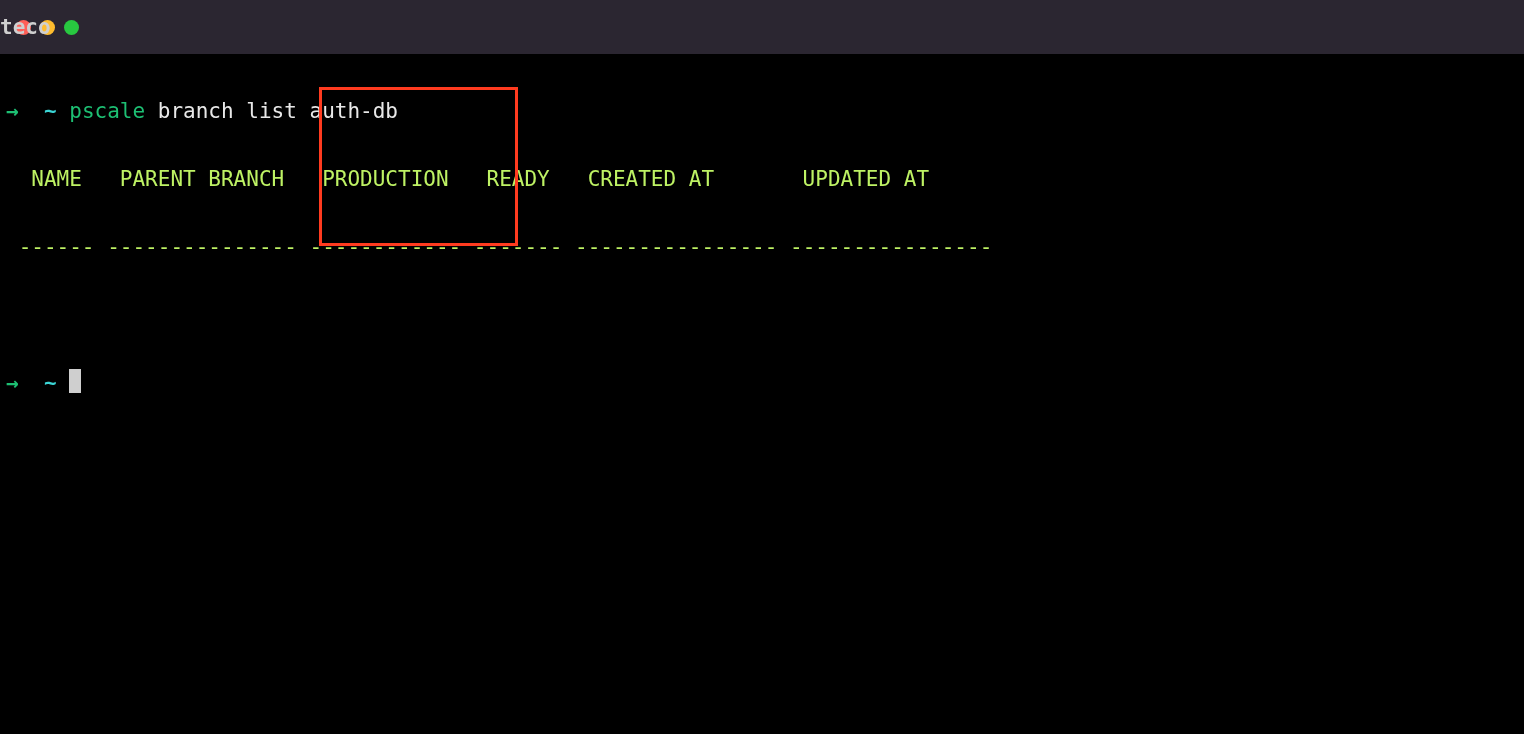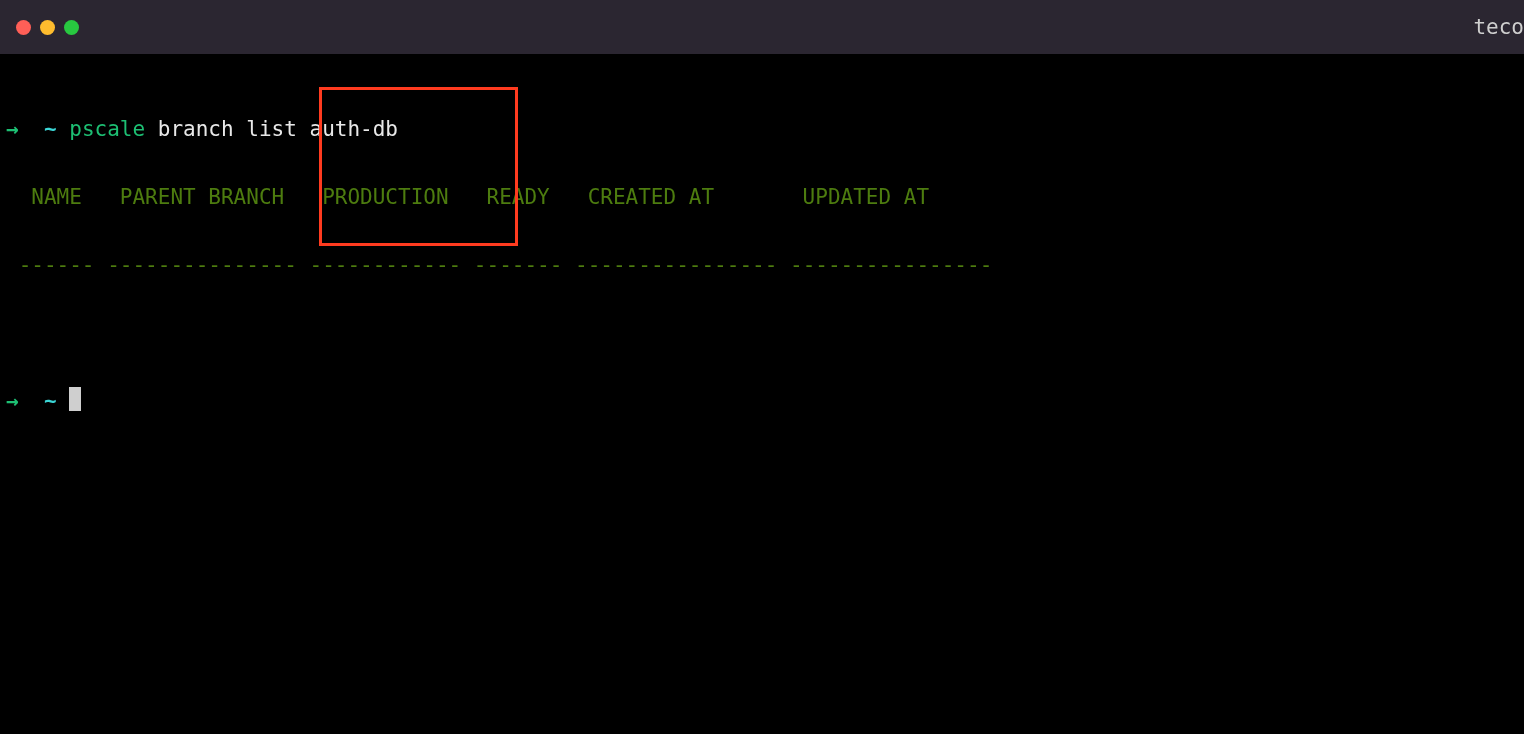--- a/index.html
+++ b/index.html
@@ -20,37 +20,37 @@
     padding-left: 16px;
   }
   .traffic-lights { display: flex; gap: 9px; align-items: center; }
   .tl-dot { width: 15px; height: 15px; border-radius: 50%; }
   .tl-red    { background: #ff5f57; }
   .tl-yellow { background: #febc2e; }
   .tl-green  { background: #28c840; }
   .title {
     position: absolute;
     left: 0; right: 0;
-    text-align: right;
-    font-weight: 400;
+    text-align: left;
+    font-weight: 700;
     color: #cfcfcf;
     pointer-events: none;
   }
 
   .term {
-    padding: 24px 6px 0 6px;
+    padding: 6px 6px 0 6px;
     line-height: 1.62;
     white-space: pre;
     position: relative;
   }
   .arrow  { color: #1dbf73; font-weight: 700; }
   .tilde  { color: #3bd6d6; font-weight: 700; }
   .cmd    { color: #1dbf73; }
   .args   { color: #e8e8e8; }
-  .header-row, .separator-row, .data-row { color: #4d7c0f; }
+  .header-row, .separator-row, .data-row { color: #bef264; }
   .cursor {
     display: inline-block;
     width: 12px; height: 24px;
     background: #cfcfcf;
     vertical-align: -3px;
   }
 
   .highlight-box {
     position: absolute;
     border: 3px solid #ff3b1f;

